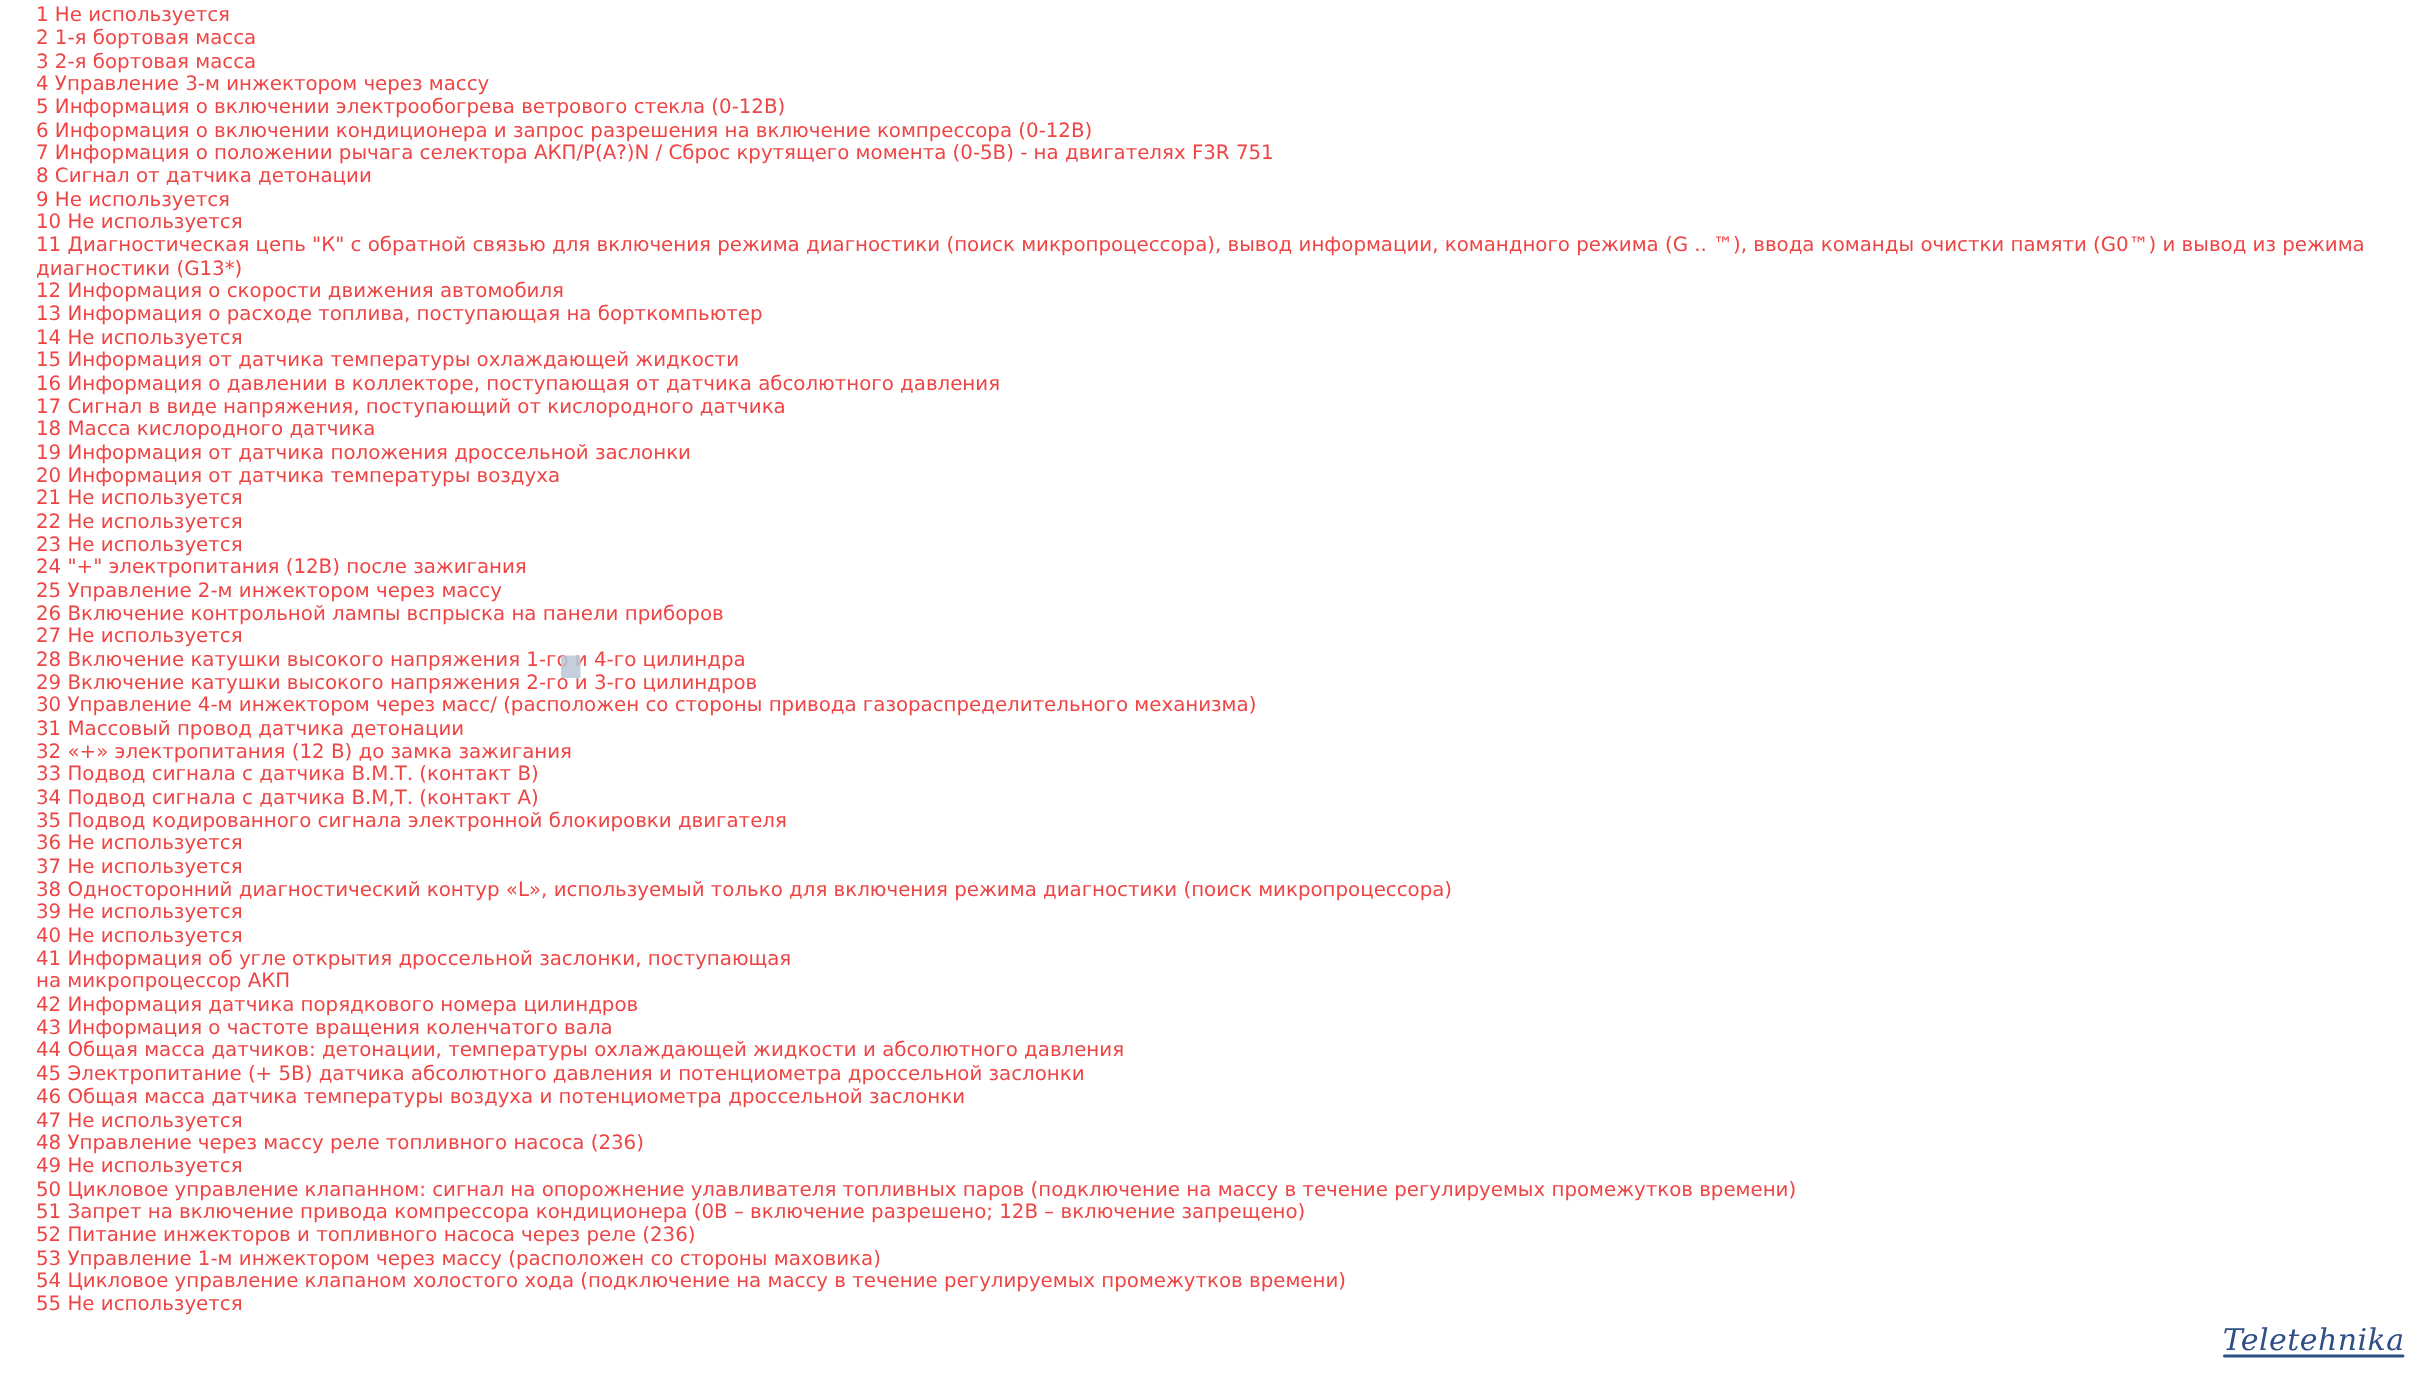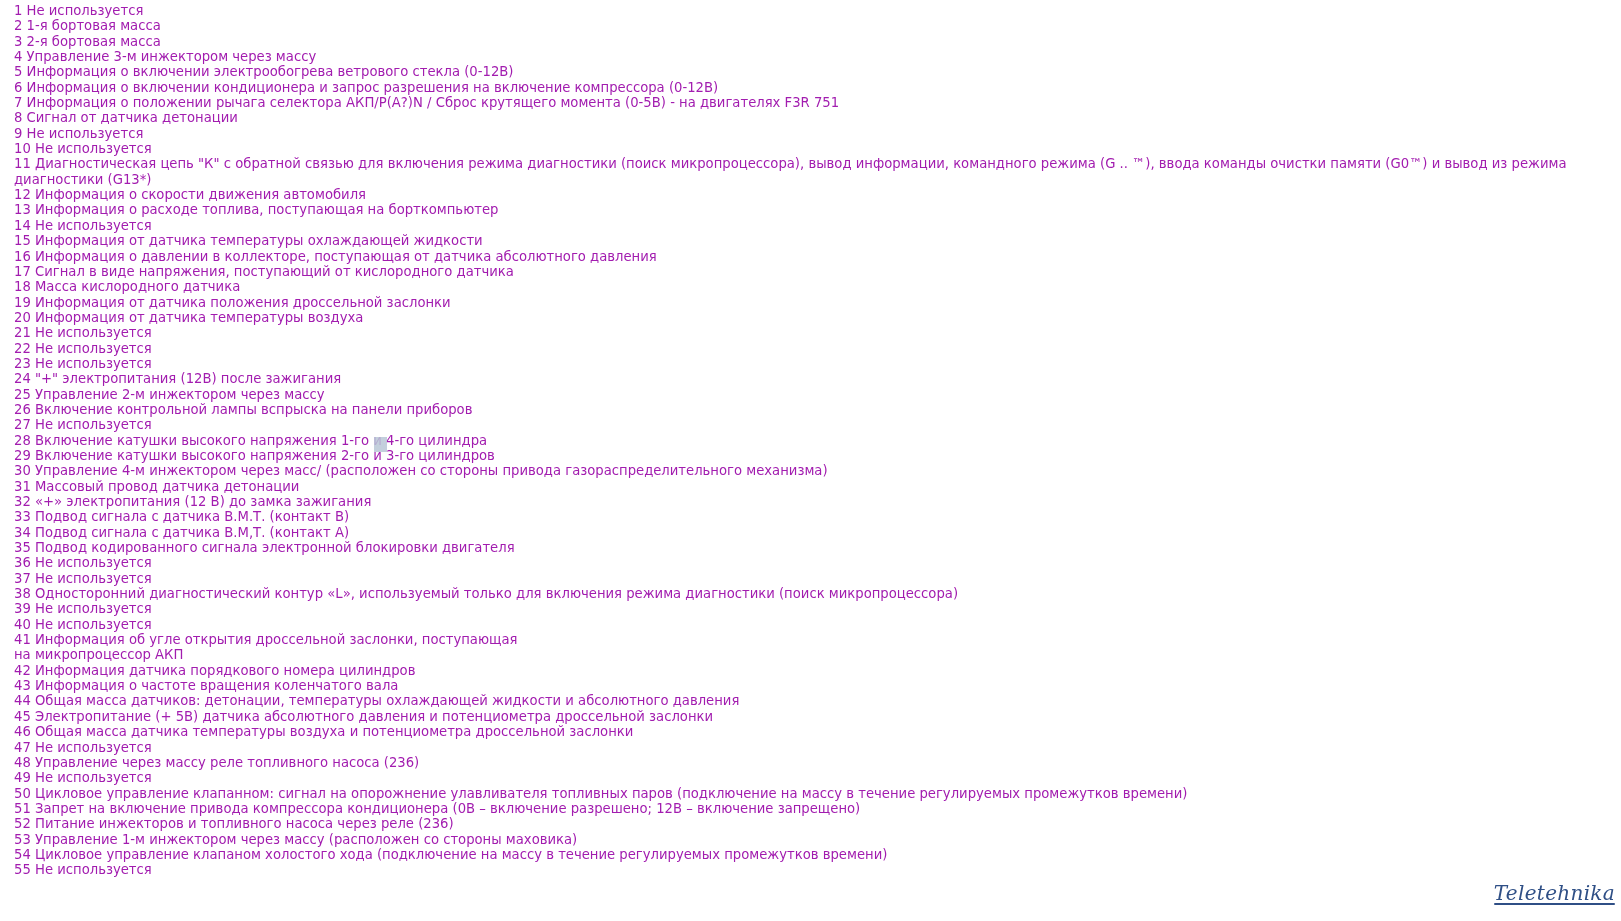--- a/index.html
+++ b/index.html
@@ -9,45 +9,45 @@
   }
   body {
     width: 1621px;
     height: 921px;
     position: relative;
     overflow: hidden;
     font-family: "DejaVu Sans", sans-serif;
   }
   #pinout-list {
     position: absolute;
-    left: 14px;
+    left: 24px;
     top: 3px;
     width: 1570px;
     font-size: 13.2px;
     line-height: 15.35px;
-    color: #a21caf;
+    color: #ef4444;
     white-space: pre-wrap;
   }
   .pin-line {
     display: block;
     white-space: pre-wrap;
   }
   .selection-mark {
     position: absolute;
     left: 374px;
     top: 437px;
     width: 13px;
     height: 15px;
     background: #b8c7d6;
     opacity: 0.85;
     pointer-events: none;
   }
   #watermark {
     position: absolute;
-    right: 6px;
+    right: 18px;
     bottom: 16px;
     color: #2f4f86;
     font-family: "DejaVu Serif", serif;
     font-style: italic;
     font-size: 20px;
     letter-spacing: 0.3px;
     text-shadow: 0 1px 0 rgba(255,255,255,0.6);
   }
   #watermark .wm-underline {
     display: block;

